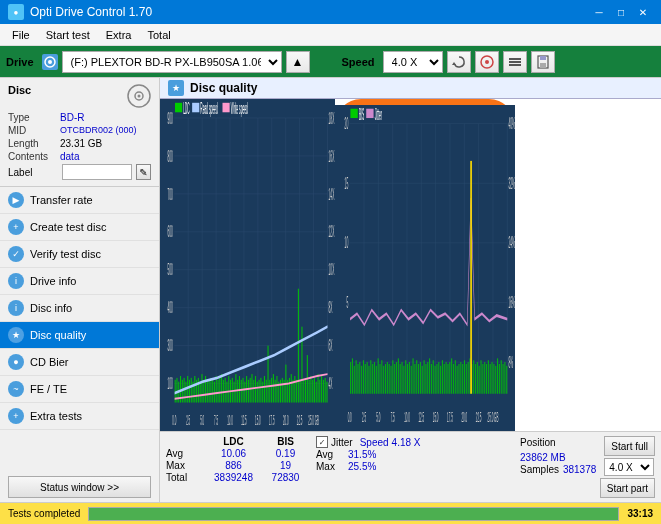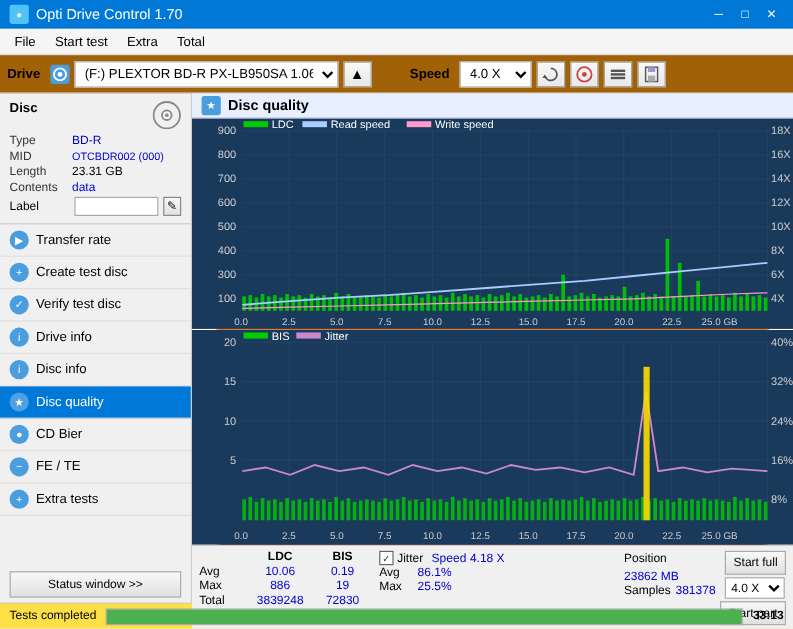--- a/index.html
+++ b/index.html
@@ -10,21 +10,21 @@
     .title-bar-left { display: flex; align-items: center; gap: 6px; font-size: 12px; }
     .title-bar-icon { width: 16px; height: 16px; background: #4fc3f7; border-radius: 2px; display: flex; align-items: center; justify-content: center; font-size: 8px; color: white; }
     .title-bar-controls { display: flex; gap: 2px; }
     .title-bar-btn { width: 20px; height: 18px; display: flex; align-items: center; justify-content: center; font-size: 10px; color: white; cursor: pointer; border-radius: 2px; }
 
     
     .menu-bar { background: #f5f5f5; border-bottom: 1px solid #ddd; height: 22px; display: flex; align-items: center; padding: 0 4px; }
     .menu-item { padding: 2px 8px; cursor: pointer; font-size: 11px; text-align: center; }
 
     
-    .toolbar { background: #a16207; border-bottom: 1px solid #ccc; height: 32px; display: flex; align-items: center; padding: 0 6px; gap: 4px; }
+    .toolbar { background: #15803d; border-bottom: 1px solid #ccc; height: 32px; display: flex; align-items: center; padding: 0 6px; gap: 4px; }
     .toolbar-label { font-size: 11px; font-weight: bold; margin-right: 4px; }
     .toolbar-drive-select { height: 22px; font-size: 11px; border: 1px solid #aaa; background: white; padding: 0 4px; flex: 1; max-width: 220px; }
     .toolbar-btn { width: 24px; height: 22px; border: 1px solid #aaa; background: linear-gradient(to bottom, #f8f8f8, #e8e8e8); cursor: pointer; display: flex; align-items: center; justify-content: center; font-size: 12px; }
     .toolbar-speed-label { font-size: 11px; font-weight: bold; margin: 0 4px; }
     .toolbar-speed-select { height: 22px; font-size: 11px; border: 1px solid #aaa; background: white; padding: 0 4px; width: 60px; }
     .toolbar-icon-btn { width: 24px; height: 22px; border: 1px solid #aaa; background: linear-gradient(to bottom, #f8f8f8, #e8e8e8); cursor: pointer; display: flex; align-items: center; justify-content: center; }
 
     
     .main-layout { display: flex; height: calc(524px - 24px - 22px - 32px - 22px); }
 
@@ -53,23 +53,23 @@
 
     
     .content-area { flex: 1; display: flex; flex-direction: column; background: white; }
 
     
     .dq-header { background: #e8f0ff; border-bottom: 1px solid #aac; padding: 2px 8px; display: flex; align-items: center; gap: 6px; }
     .dq-title { font-weight: bold; font-size: 12px; }
     .dq-icon { width: 16px; height: 16px; background: #4a9edd; border-radius: 2px; display: flex; align-items: center; justify-content: center; color: white; font-size: 9px; }
 
     
-    .charts-container { flex: 1; display: flex; flex-direction: column; }
+    .charts-container { flex: 1; display: flex; flex-direction: row; }
     .chart-area { flex: 1; position: relative; background: #1a3a5c; }
-    .chart-area-bottom { flex: 0 0 180px; position: relative; background: #b91c1c; border-top: 1px solid #f97316; border-radius: 26px; }
+    .chart-area-bottom { flex: 0 0 180px; position: relative; background: #b91c1c; border-top: 6px solid #f97316; border-radius: 26px; }
 
     
     .stats-bar { background: #f0f0f0; border-top: 1px solid #ccc; padding: 3px 8px; }
     .stats-checkbox { width: 12px; height: 12px; border: 1px solid #666; background: white; display: flex; align-items: center; justify-content: center; font-size: 8px; color: #333; }
     .stats-speed-select { height: 18px; font-size: 10px; border: 1px solid #aaa; background: white; width: 50px; }
     .stats-btn { height: 20px; border: 1px solid #aaa; background: linear-gradient(to bottom, #f8f8f8, #e0e0e0); cursor: pointer; font-size: 10px; padding: 0 6px; white-space: nowrap; }
 
     
     .status-bar { background: #fde047; border-top: 1px solid #ccc; height: 22px; display: flex; align-items: center; padding: 0 8px; gap: 8px; font-size: 10px; }
     .status-text { flex: 0 0 auto; }
@@ -582,21 +582,21 @@
 
         <div style="display:flex; flex-direction:column; font-size:10px; min-width:100px; margin-left:4px;">
           <div style="display:flex; align-items:center; gap:3px; margin-bottom:1px;">
             <div class="stats-checkbox">✓</div>
             <span>Jitter</span>
             <span style="color:#0000cc; margin-left:4px;">Speed</span>
             <span style="color:#0000cc;">4.18 X</span>
           </div>
           <div style="display:flex; gap:2px; margin-bottom:1px;">
             <span style="width:30px;">Avg</span>
-            <span style="color:#0000cc;">86.1%</span>
+            <span style="color:#0000cc;">31.5%</span>
           </div>
           <div style="display:flex; gap:2px;">
             <span style="width:30px;">Max</span>
             <span style="color:#0000cc;">25.5%</span>
           </div>
         </div>
 
         <div style="display:flex; flex-direction:column; font-size:10px; margin-left:auto; align-items:flex-end; gap:2px;">
           <div style="display:flex; gap:4px; align-items:center;">
             <div style="display:flex; flex-direction:column; gap:1px; margin-right:4px;">

